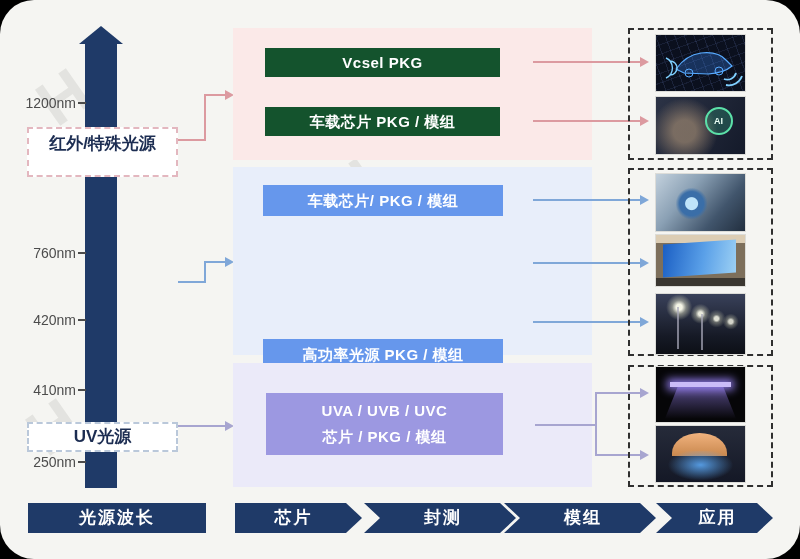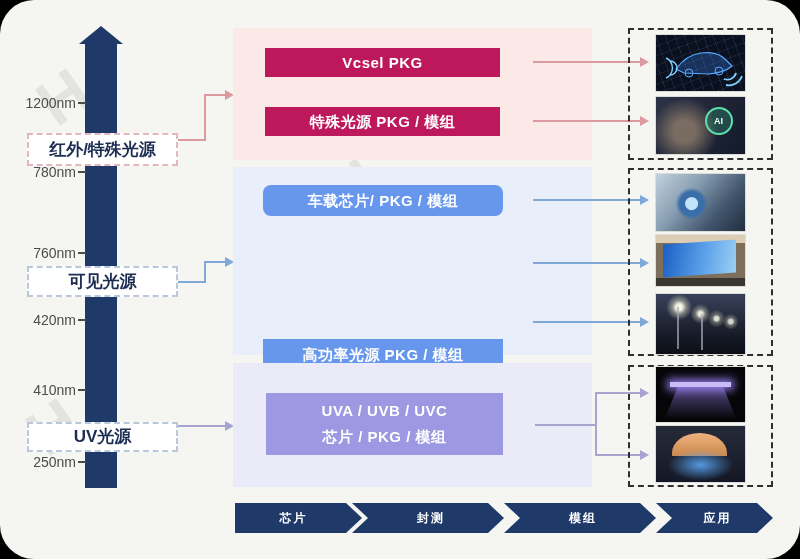--- a/index.html
+++ b/index.html
@@ -28,21 +28,21 @@
   .arr.bluel{border-left-color:#7fa7d8;background:none;}
   .arr.purpl{border-left-color:#a7a5d0;background:none;}
 
   
   .panel{left:233px;width:359px;}
   .p-ir{top:28px;height:132px;background:#fbe9e8;}
   .p-vis{top:167px;height:188px;background:#e8eefa;}
   .p-uv{top:363px;height:124px;background:#ebeaf9;}
   .pbtn{position:absolute;color:#fff;font-size:15px;font-weight:600;text-align:center;
         letter-spacing:.5px;}
-  .p-ir .pbtn{left:32px;width:235px;height:29px;line-height:29px;background:#be185d;}
+  .p-ir .pbtn{left:32px;width:235px;height:29px;line-height:29px;background:#14532d;}
   .p-vis .pbtn{left:30px;width:240px;height:31px;line-height:31px;background:#6697ec;}
   .p-uv .pbtn{left:33px;width:237px;height:62px;background:#9c98e1;line-height:26px;padding-top:5px;box-sizing:border-box;}
 
   
   .appbox{left:628px;width:145px;border:2px dashed #2f2f2f;box-sizing:border-box;}
   .aimg{left:655px;width:91px;border:1px solid #dcdcd8;box-sizing:border-box;overflow:hidden;}
 
   .img-lidar{background:
      repeating-linear-gradient(70deg,rgba(90,110,170,.20) 0 1px,transparent 1px 9px),
      repeating-linear-gradient(-20deg,rgba(90,110,170,.16) 0 1px,transparent 1px 9px),
@@ -76,21 +76,21 @@
   .img-uvther{background:linear-gradient(#262b3a,#141826);}
   .ther-device{position:absolute;left:18%;top:12%;width:62%;height:42%;
      border-radius:100% 100% 0 0/170% 170% 0 0;
      background:linear-gradient(#f0b27e,#c9884e);}
   .ther-glow{position:absolute;left:10%;right:10%;top:45%;bottom:0;
      background:radial-gradient(ellipse at 50% 45%,rgba(95,175,255,.85),rgba(95,175,255,0) 65%);}
 
   
   .step-rect{left:28px;top:503px;width:178px;height:30px;background:#1f3a68;color:#fff;
      font-size:17px;font-weight:bold;text-align:center;line-height:30px;letter-spacing:2px;}
-  .chev{top:503px;height:30px;background:#1f3a68;color:#fff;font-size:12px;font-weight:bold;
+  .chev{top:503px;height:30px;background:#1f3a68;color:#fff;font-size:17px;font-weight:bold;
      text-align:center;line-height:30px;letter-spacing:2px;}
   .chev.first{clip-path:polygon(0 0,calc(100% - 16px) 0,100% 50%,calc(100% - 16px) 100%,0 100%);
      padding-right:10px;box-sizing:border-box;}
   .chev.mid{clip-path:polygon(0 0,calc(100% - 16px) 0,100% 50%,calc(100% - 16px) 100%,0 100%,16px 50%);
      padding-left:6px;box-sizing:border-box;}
 </style>
 </head>
 <body>
 
 <div class="card">
@@ -102,44 +102,43 @@
   <div class="abs vbar-head"></div>
   <div class="abs vbar"></div>
 
   <div class="abs tick" style="top:94px;">1200nm</div>
   <div class="abs tick" style="top:163px;">780nm</div>
   <div class="abs tick" style="top:244px;text-align:right;">760nm</div>
   <div class="abs tick" style="top:311px;">420nm</div>
   <div class="abs tick" style="top:381px;">410nm</div>
   <div class="abs tick" style="top:453px;">250nm</div>
 
-  <div class="abs band pinkb" style="top:133px;height:33px;line-height:29px;">红外/特殊光源</div>
-  <div class="abs band" style="top:266px;height:31px;line-height:27px;">可见光源</div>
+  <div class="abs band pinkb" style="top:127px;height:50px;line-height:29px;">红外/特殊光源</div>
   <div class="abs band" style="top:422px;height:30px;line-height:26px;">UV光源</div>
 
   <div class="abs pinkl" style="left:178px;top:139px;width:28px;height:2px;"></div>
   <div class="abs pinkl" style="left:204px;top:94px;width:2px;height:47px;"></div>
   <div class="abs pinkl" style="left:204px;top:94px;width:22px;height:2px;"></div>
   <div class="abs arr pinkl" style="left:225px;top:90px;"></div>
 
   <div class="abs bluel" style="left:178px;top:281px;width:28px;height:2px;"></div>
   <div class="abs bluel" style="left:204px;top:261px;width:2px;height:22px;"></div>
   <div class="abs bluel" style="left:204px;top:261px;width:22px;height:2px;"></div>
   <div class="abs arr bluel" style="left:225px;top:257px;"></div>
 
   <div class="abs purpl" style="left:178px;top:425px;width:48px;height:2px;"></div>
   <div class="abs arr purpl" style="left:225px;top:421px;"></div>
 
   <div class="abs panel p-ir">
     <div class="pbtn" style="top:20px;">Vcsel PKG</div>
-    <div class="pbtn" style="top:79px;">特殊光源 PKG / 模组</div>
+    <div class="pbtn" style="top:79px;">车载芯片 PKG / 模组</div>
   </div>
 
   <div class="abs panel p-vis">
-    <div class="pbtn" style="top:18px;border-radius:8px;">车载芯片/ PKG / 模组</div>
+    <div class="pbtn" style="top:18px;">车载芯片/ PKG / 模组</div>
     <div class="pbtn" style="top:140px;margin-top:32px;">高功率光源 PKG / 模组</div>
   </div>
 
   <div class="abs panel p-uv">
     <div class="pbtn" style="top:30px;">
       <div>UVA / UVB / UVC</div>
       <div>芯片 / PKG / 模组</div>
     </div>
   </div>
 
@@ -191,18 +190,19 @@
 
   <div class="abs aimg img-uvcure" style="top:366px;height:57px;">
     <div class="uv-bar"></div>
     <div class="uv-cone"></div>
   </div>
   <div class="abs aimg img-uvther" style="top:425px;height:58px;">
     <div class="ther-device"></div>
     <div class="ther-glow"></div>
   </div>
 
+  <div class="abs step-rect">光源波长</div>
   <div class="abs chev first" style="left:235px;width:127px;">芯片</div>
-  <div class="abs chev mid" style="left:352px;width:152px;">封测</div>
+  <div class="abs chev mid" style="left:364px;width:152px;">封测</div>
   <div class="abs chev mid" style="left:504px;width:152px;">模组</div>
   <div class="abs chev mid" style="left:656px;width:117px;">应用</div>
 
 </div>
 
 </body></html>

